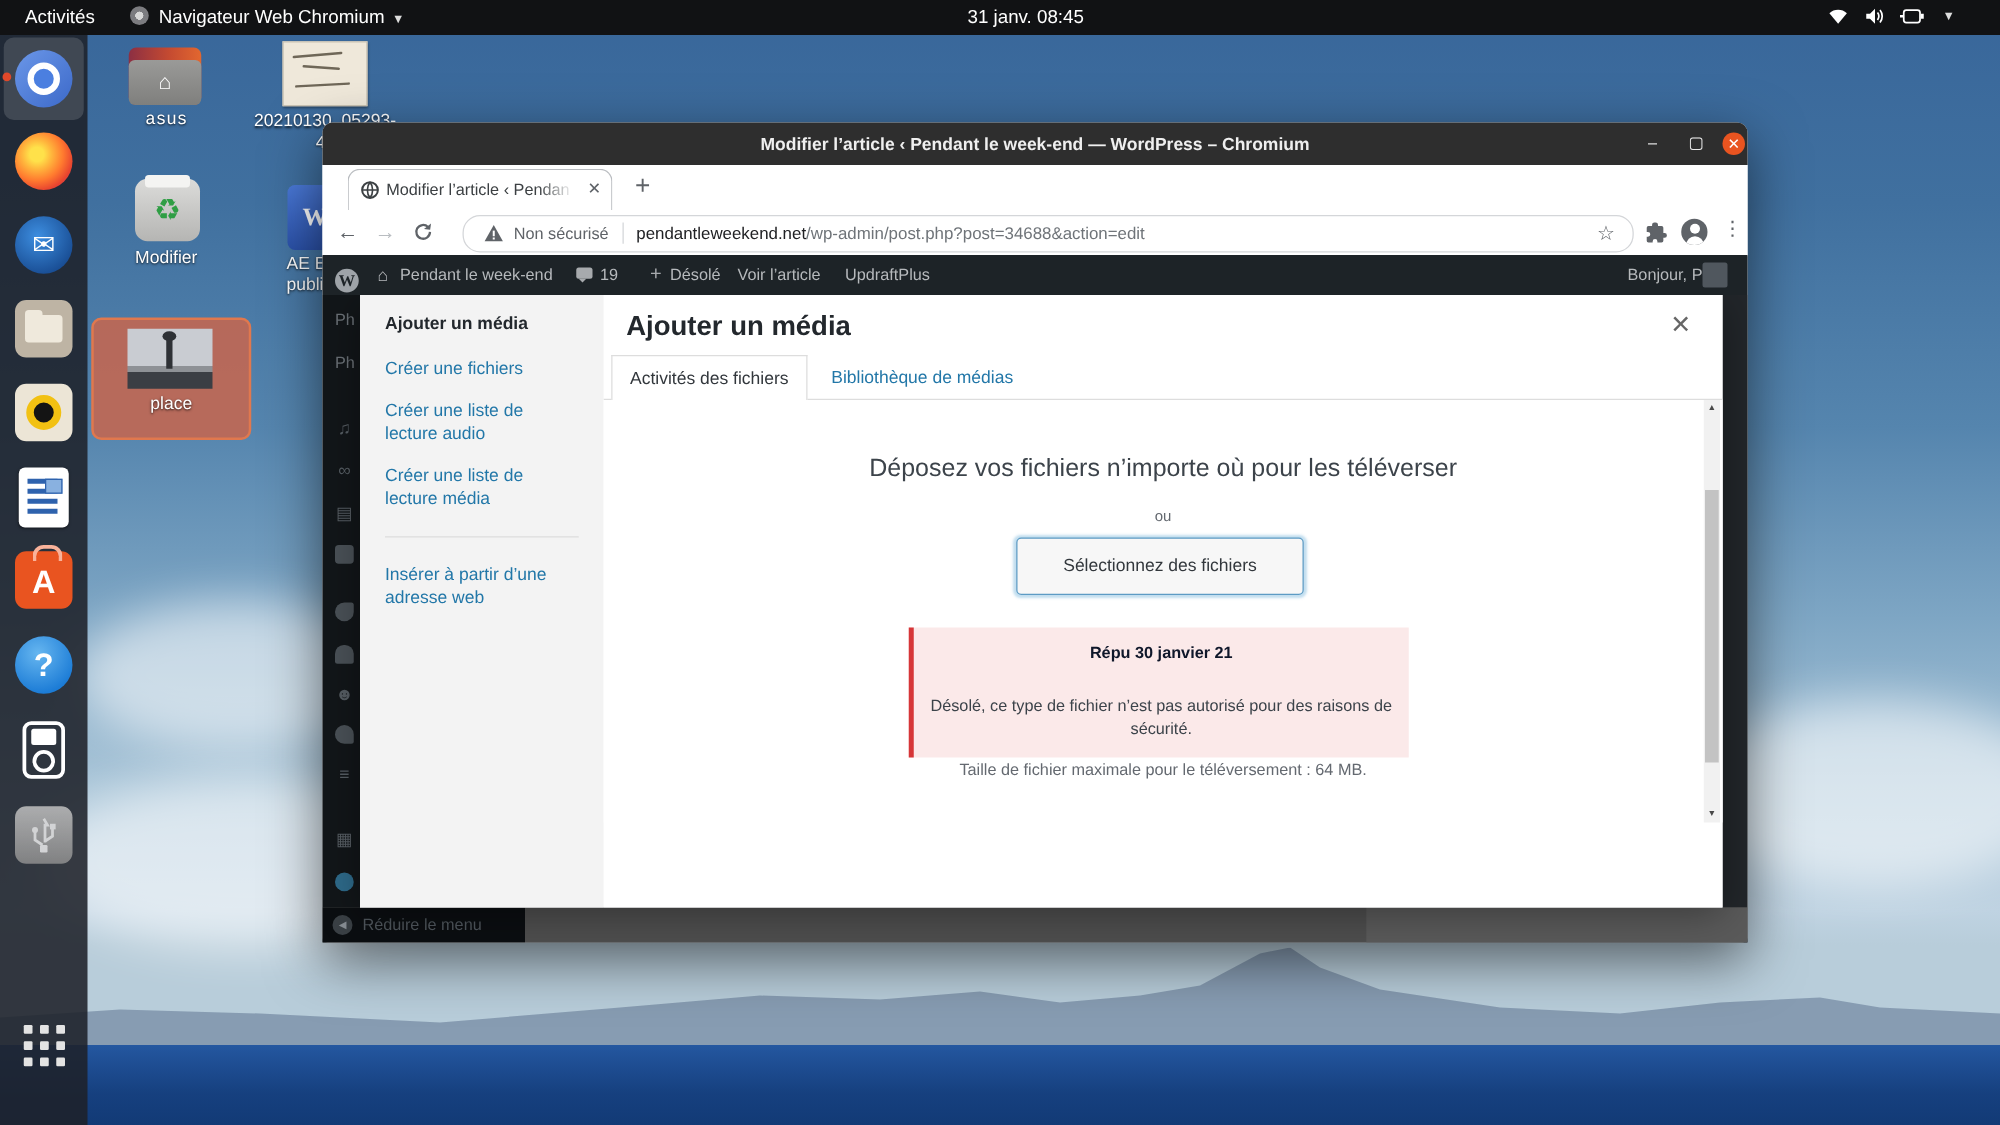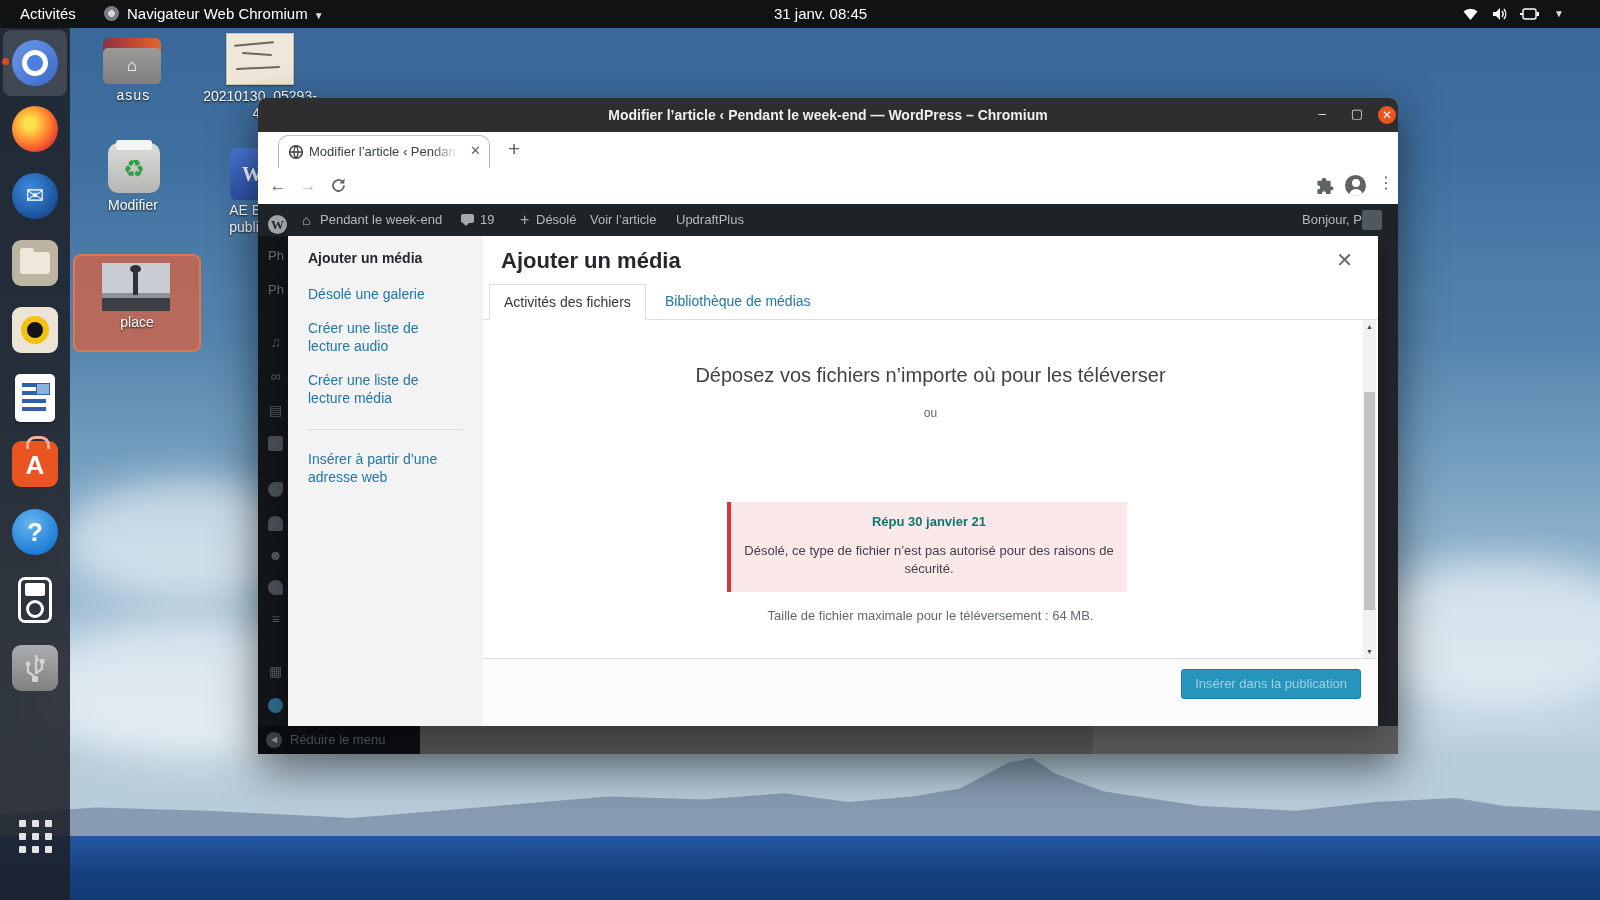--- a/index.html
+++ b/index.html
@@ -95,21 +95,21 @@
   .m-tabs{position:absolute;left:0;top:48px;width:100%;height:36px;border-bottom:1px solid #ddd;box-sizing:border-box;}
   .m-tab-active{position:absolute;left:6px;top:0;height:36px;padding:0 14px;line-height:34px;font-size:14px;color:#32373c;
     background:#fff;border:1px solid #ddd;border-bottom:1px solid #fff;}
   .m-tab-link{position:absolute;left:182px;top:0;line-height:34px;font-size:14px;color:#2277a8;}
   .m-body{position:absolute;left:0;top:84px;width:100%;height:338px;background:#fff;}
   .drop-title{width:100%;text-align:center;top:44px;font-size:20px;color:#3c434a;}
   .or{width:100%;text-align:center;top:86px;font-size:12px;color:#646970;}
   .sel-btn{left:330px;top:110px;width:228px;height:44px;background:#f7f7f7;border:1px solid #5d9bc4;border-radius:4px;
     box-shadow:0 0 2px 2px rgba(80,160,210,.35);font-size:14px;color:#32373c;text-align:center;line-height:42px;}
   .err-box{left:244px;top:182px;width:400px;background:#fbe9e9;border-left:4px solid #d63638;padding:12px 10px 14px;box-sizing:border-box;text-align:center;}
-  .err-title{font-size:13px;font-weight:bold;color:#0f766e;margin-bottom:13px;}
+  .err-title{font-size:13px;font-weight:bold;color:#0f172a;margin-bottom:27px;}
   .err-msg{font-size:13px;color:#3c434a;line-height:18px;}
   .max-size{width:100%;text-align:center;top:288px;font-size:13px;color:#646970;}
   .m-scroll{position:absolute;right:2px;top:0;width:13px;height:338px;background:#f1f1f1;}
   .m-thumb{position:absolute;left:1px;top:72px;width:11px;height:218px;background:#c3c3c3;}
   .s-arrow{position:absolute;left:0;width:13px;text-align:center;font-size:7px;color:#484848;}
   .m-foot{position:absolute;left:0;top:422px;width:100%;height:68px;background:#fbfbfc;border-top:1px solid #dcdcde;box-sizing:border-box;}
   .ins-btn{position:absolute;right:17px;top:10px;height:30px;padding:0 13px;background:#2794bc;border:1px solid #1b7aa0;border-radius:3px;
     font-size:13px;color:rgba(255,255,255,.55);line-height:28px;box-sizing:border-box;}
 </style>
 </head>
@@ -246,20 +246,33 @@
 
     <div class="abs toolbar">
       <div class="navic" style="left:8px;">←</div>
       <div class="navic" style="left:38px;color:#b9bdc1;">→</div>
       <div class="navic" style="left:68px;top:8px;">
         <svg width="17" height="17" viewBox="0 0 17 17">
             <path d="M14 8.5a5.5 5.5 0 1 1-1.6-3.9" fill="none" stroke="#5f6368" stroke-width="1.8"></path>
             <polygon points="14.5,1.5 14.5,6.5 9.5,6.5" fill="#5f6368" transform="rotate(8 12 4)"></polygon>
           </svg>
       </div>
+      <div class="omnibox">
+        <span class="abs" style="left:16px;top:6px;">
+          <svg width="16" height="15" viewBox="0 0 16 15">
+              <polygon points="8,1 15.3,14 0.7,14" fill="#5f6368"></polygon>
+              <rect x="7.2" y="5.5" width="1.6" height="4.5" fill="#fff"></rect>
+              <rect x="7.2" y="11" width="1.6" height="1.6" fill="#fff"></rect>
+            </svg>
+        </span>
+        <span class="abs" style="left:40px;top:6px;font-size:13px;color:#5f6368;">Non sécurisé</span>
+        <span class="abs" style="left:127px;top:5px;width:1px;height:17px;background:#d4d6d9;"></span>
+        <span class="abs" style="left:138px;top:6px;font-size:13.5px;color:#202124;"><span>pendantleweekend.net</span><span style="color:#6f7479;">/wp-admin/post.php?post=34688&amp;action=edit</span></span>
+        <span class="abs" style="right:14px;top:4px;font-size:16px;color:#5f6368;">☆</span>
+      </div>
       <div class="abs" style="left:1057px;top:8px;">
         <svg width="19" height="19" viewBox="0 0 20 20">
             <path d="M9 2a2 2 0 0 0-2 2v1H4a1.5 1.5 0 0 0-1.5 1.5V10h1a2 2 0 1 1 0 4h-1v3.5A1.5 1.5 0 0 0 4 19h3.5v-1a2 2 0 1 1 4 0v1H15a1.5 1.5 0 0 0 1.5-1.5V15h1a2 2 0 1 0 0-4h-1V6.5A1.5 1.5 0 0 0 15 5h-3V4a2 2 0 0 0-2-2z" fill="#5f6368"></path>
           </svg>
       </div>
       <div class="abs" style="left:1087px;top:7px;width:21px;height:21px;border-radius:50%;background:#5f6368;overflow:hidden;">
         <div class="abs" style="left:6.5px;top:4px;width:8px;height:8px;border-radius:50%;background:#fff;"></div>
         <div class="abs" style="left:3.5px;top:13.5px;width:14px;height:9px;border-radius:7px 7px 0 0;background:#fff;"></div>
       </div>
       <div class="abs" style="left:1120px;top:5px;font-size:16px;color:#5f6368;letter-spacing:0;">⋮</div>
@@ -310,56 +323,54 @@
         <div class="lighter"></div>
       </div>
 
       <div class="modal" style="top:98px;">
         
       </div>
       <div class="abs" style="left:30px;top:0;width:1090px;height:490px;background:#fff;box-shadow:0 6px 30px rgba(0,0,0,.35);">
 
         <div class="m-side">
           <div class="active">Ajouter un média</div>
-          <a>Désolé une galerie</a>
+          <a>Créer une fichiers</a>
           <a>Créer une liste de lecture audio</a>
           <a>Créer une liste de lecture média</a>
           <hr>
           <a>Insérer à partir d’une adresse web</a>
         </div>
 
         <div class="m-main">
           <div class="m-title">Ajouter un média</div>
           <div class="m-close">✕</div>
 
           <div class="m-tabs">
             <div class="m-tab-active">Activités des fichiers</div>
             <div class="m-tab-link">Bibliothèque de médias</div>
           </div>
 
           <div class="m-body">
             <div class="abs drop-title">Déposez vos fichiers n’importe où pour les téléverser</div>
             <div class="abs or">ou</div>
+            <div class="abs sel-btn">Sélectionnez des fichiers</div>
 
             <div class="abs err-box">
               <div class="err-title">Répu 30 janvier 21</div>
               <div class="err-msg">Désolé, ce type de fichier n’est pas autorisé pour des raisons de sécurité.</div>
             </div>
 
             <div class="abs max-size">Taille de fichier maximale pour le téléversement : 64 MB.</div>
 
             <div class="m-scroll">
               <div class="s-arrow" style="top:3px;">▲</div>
               <div class="m-thumb"></div>
               <div class="s-arrow" style="bottom:3px;">▼</div>
             </div>
           </div>
 
-          <div class="m-foot">
-            <div class="ins-btn">Insérer dans la publication</div>
-          </div>
         </div>
       </div>
 
     </div>
   </div>
 
 </div>
 
 </body></html>

